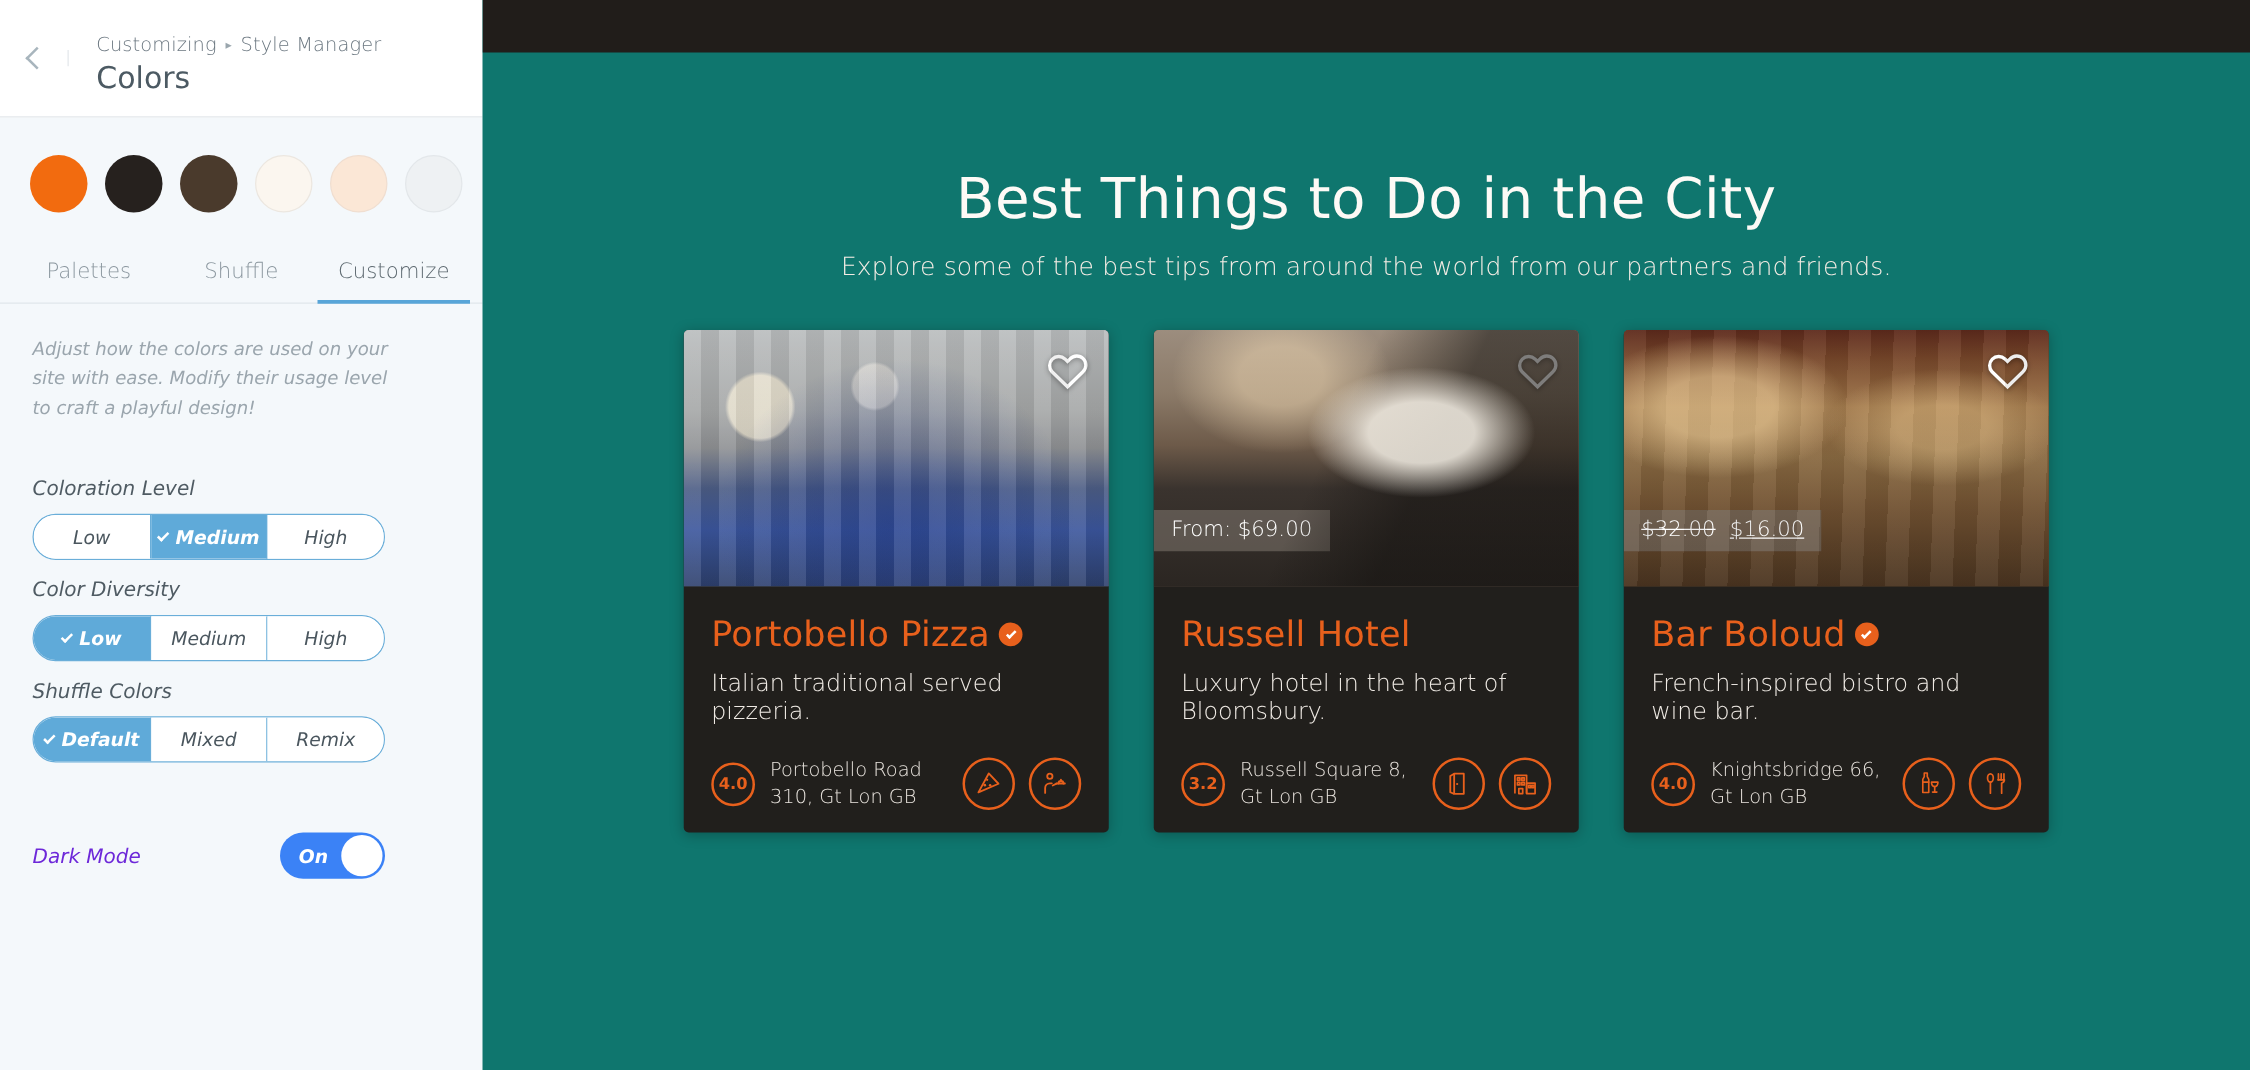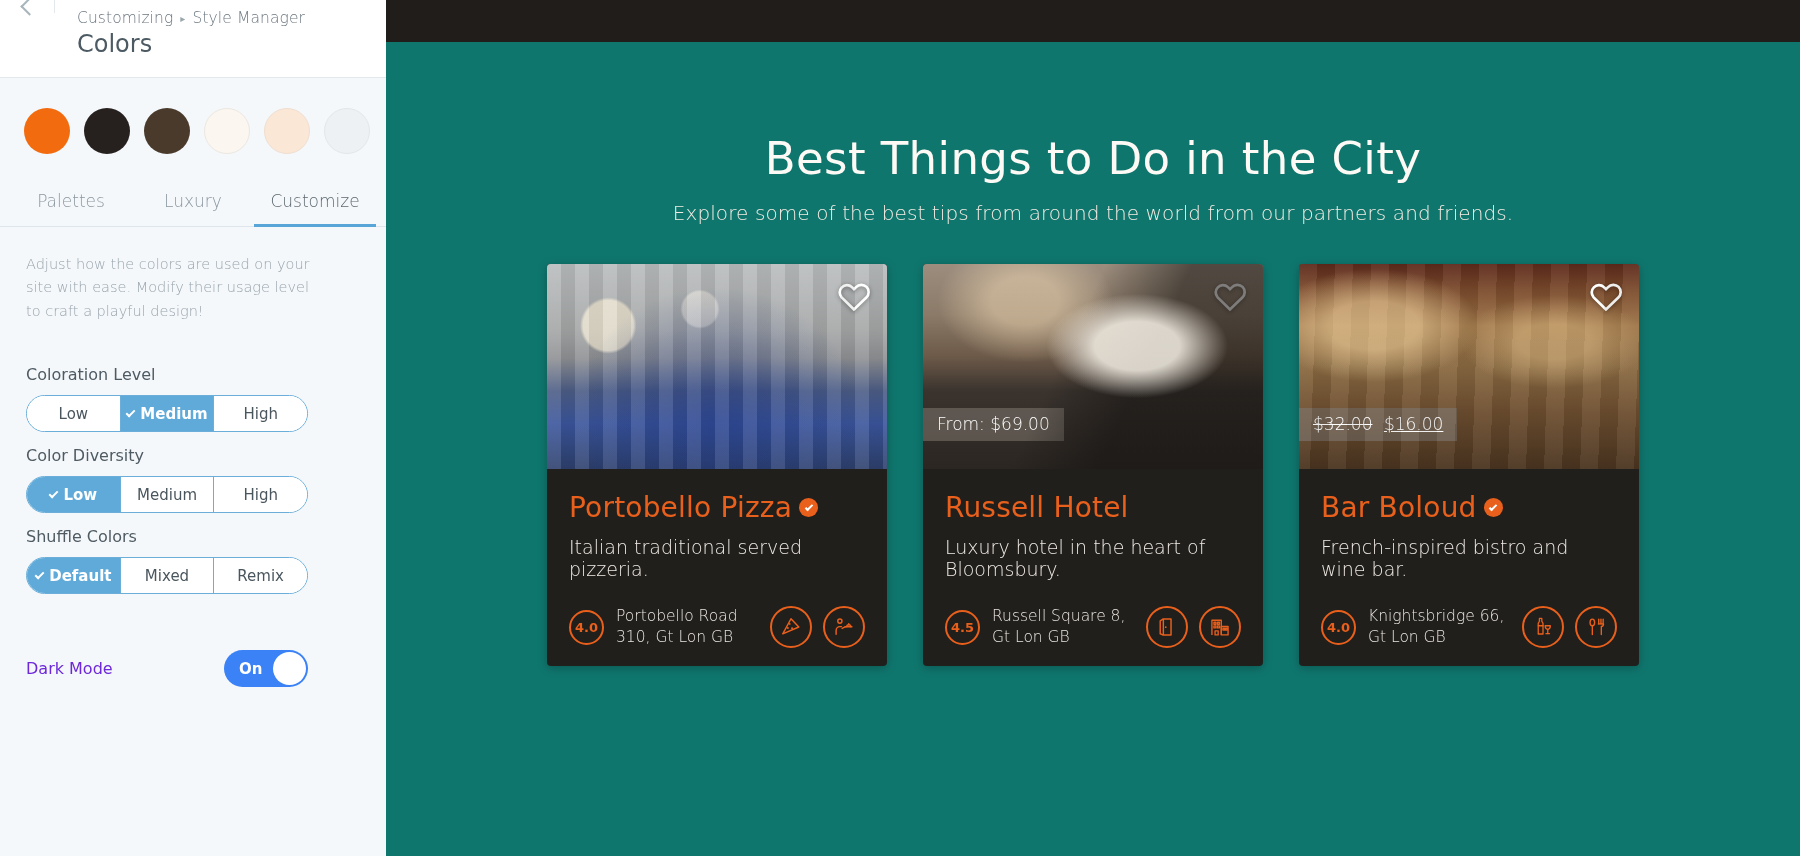--- a/index.html
+++ b/index.html
@@ -13,23 +13,23 @@
 
   
   .sidebar {
     width: 386px; height: 856px;
     background: #f4f8fb;
     display: flex; flex-direction: column;
     position: relative;
     flex: 0 0 386px;
   }
   .sb-header {
-    height: 78px;
+    height: 94px;
     background: #ffffff;
-    display: flex; align-items: flex-start;
+    display: flex; align-items: center;
     border-bottom: 1px solid #e3e8ec;
   }
   .back-btn {
     width: 55px; min-width: 55px;
     display: flex; align-items: center; justify-content: center;
     border-right: 1px solid #e3e8ec;
     cursor: pointer;
     background: #ffffff;
   }
   .chev {
@@ -68,21 +68,21 @@
   }
   .tab {
     flex: 1; text-align: center; padding: 9px 0 13px;
     font-size: 17px; color: #8b979f; cursor: pointer;
     font-family: "DejaVu Sans", sans-serif; font-weight: 300;
     border-bottom: 3px solid transparent;
     margin-bottom: -1px;
   }
   .tab.active { color: #5d6970; border-bottom-color: #58a5d8; }
 
-  .sb-body { padding: 26px 26px 0 26px; }
+  .sb-body { padding: 26px 26px 0 26px; font-style: italic; }
   .sb-desc {
     font-size: 14.5px; line-height: 1.62; color: #9aa5ad;
     font-family: "DejaVu Sans", sans-serif; font-weight: 300;
     max-width: 300px;
   }
   .field { margin-top: 14px; }
   .field.first { margin-top: 42px; }
   .field-label {
     font-size: 16px; color: #4f5b63; margin-bottom: 11px;
     font-family: "DejaVu Sans", sans-serif;
@@ -287,21 +287,21 @@
       <div class="swatch" style="background:#f26b0f"></div>
       <div class="swatch" style="background:#26211e"></div>
       <div class="swatch" style="background:#4a3a2c"></div>
       <div class="swatch" style="background:#fbf6ef;border:1px solid #ece7e0"></div>
       <div class="swatch" style="background:#fbe7d6;border:1px solid #f0ded0"></div>
       <div class="swatch" style="background:#eef1f3;border:1px solid #e3e7ea"></div>
     </div>
 
     <div class="tabs">
       <div class="tab">Palettes</div>
-      <div class="tab">Luxury</div>
+      <div class="tab">Shuffle</div>
       <div class="tab active">Customize</div>
     </div>
 
     <div class="sb-body">
       <div class="sb-desc">Adjust how the colors are used on your site with ease. Modify their usage level to craft a playful design!</div>
 
       <div class="field first">
         <div class="field-label">Coloration Level</div>
         <div class="seg">
           <div class="seg-opt">
@@ -418,21 +418,21 @@
             <path d="M12 20.5 4.2 12.9a4.6 4.6 0 0 1 6.5-6.5l1.3 1.3 1.3-1.3a4.6 4.6 0 1 1 6.5 6.5z"></path>
           </svg>
           <div class="price-badge">From: $69.00</div>
         </div>
         <div class="card-body">
           <div class="card-title">
             <span>Russell Hotel</span>
           </div>
           <div class="card-sub">Luxury hotel in the heart of Bloomsbury.</div>
           <div class="card-meta">
-            <div class="rating">4.5</div>
+            <div class="rating">3.2</div>
             <div class="address">Russell Square 8, Gt Lon GB</div>
             <div class="feat-icons">
               <div class="feat">
                 <svg width="22" height="22" viewBox="0 0 24 24" fill="none" stroke="#e8601c" stroke-width="1.6" stroke-linejoin="round">
                   <path d="M8 3.2h8.4v17.6H8z"></path>
                   <path d="M8 3.2 4.6 5.2v14.2L8 20.8"></path>
                   <circle cx="10.6" cy="12.2" r=".95" fill="#e8601c" stroke="none"></circle>
                 </svg>
               </div>
               <div class="feat">

